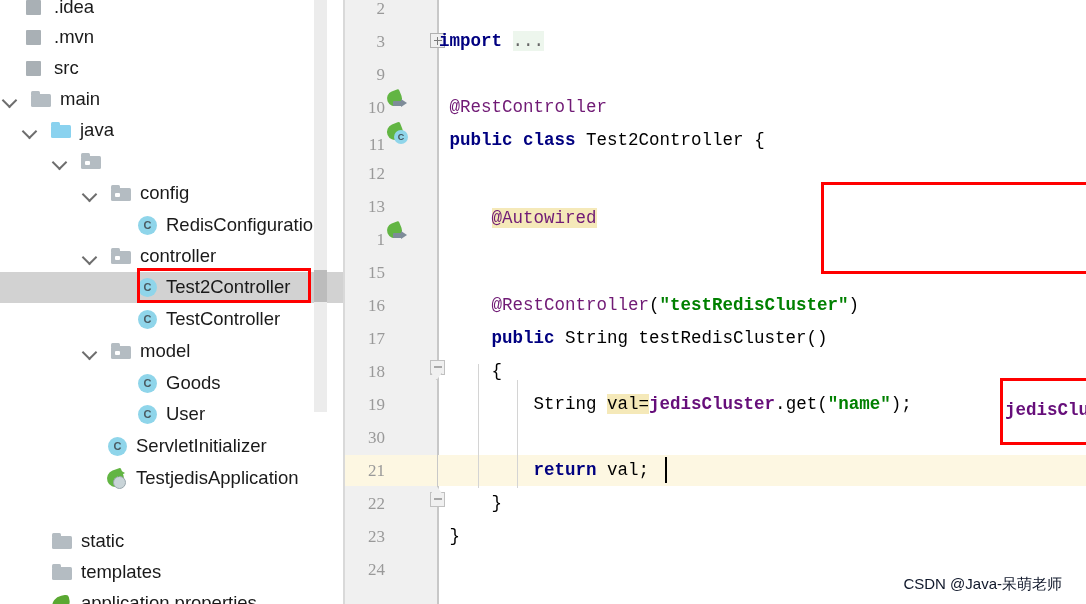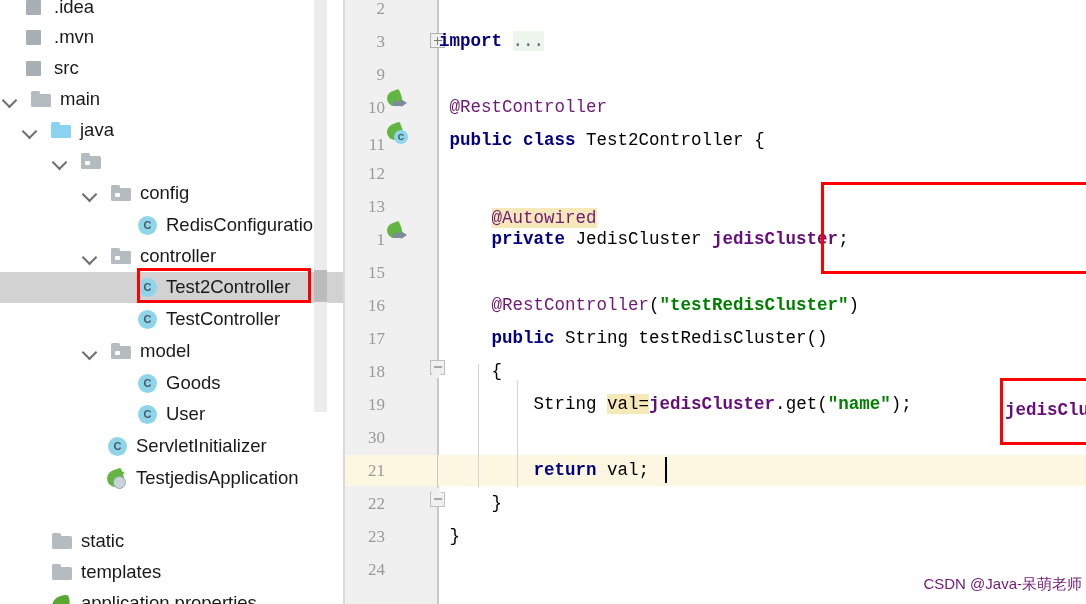--- a/index.html
+++ b/index.html
@@ -497,24 +497,24 @@
     left: 660px; top: 394px;
     white-space: pre;
     font-family: "Liberation Mono", monospace;
     font-size: 17.5px;
     line-height: 33px;
   }
 
   
   #watermark {
     position: absolute;
-    right: 4px; bottom: 10px;
+    right: 24px; bottom: 10px;
     font-family: "Liberation Sans", sans-serif;
     font-size: 15px;
-    color: #701a75;
+    color: #0f172a;
     white-space: nowrap;
   }
 </style>
 </head>
 <body>
 
 <div id="app">
 
   <div id="project-panel">
 
@@ -747,21 +747,20 @@
       <div class="code-line" style="top:58px"></div>
 
       <div class="code-line" style="top:91px"><span class="pln"> </span><span class="ann">@RestController</span></div>
 
       <div class="code-line" style="top:124px"><span class="pln"> </span><span class="kw">public</span><span class="pln"> </span><span class="kw">class</span><span class="pln"> </span><span class="typ">Test2Controller</span><span class="pln"> </span><span class="pln">{</span></div>
 
       <div class="code-line" style="top:157px"></div>
 
       <div class="code-line" style="top:202px"><span class="pln">     </span><span class="ann hl-yellow">@Autowired</span></div>
 
-      <div class="code-line" style="top:223px"><span class="pln">     </span><span class="kw">private</span><span class="pln"> </span><span class="typ">JedisCluster</span><span class="pln"> </span><span class="fld">jedisCluster</span><span class="pln">;</span></div>
 
       <div class="code-line" style="top:256px"></div>
 
       <div class="code-line" style="top:289px"><span class="pln">     </span><span class="ann">@RestController</span><span class="pln">(</span><span class="str">"testRedisCluster"</span><span class="pln">)</span></div>
 
       <div class="code-line" style="top:322px"><span class="pln">     </span><span class="kw">public</span><span class="pln"> </span><span class="typ">String</span><span class="pln"> </span><span class="typ">testRedisCluster</span><span class="pln">()</span></div>
 
       <div class="code-line" style="top:355px"><span class="pln">     </span><span class="pln">{</span></div>
 
       <div class="code-line" style="top:388px"><span class="pln">         </span><span class="typ">String</span><span class="pln"> </span><span class="typ hl-yellow">val</span><span class="pln hl-yellow">=</span><span class="fld">jedisCluster</span><span class="pln">.</span><span class="pln">get</span><span class="pln">(</span><span class="str">"name"</span><span class="pln">)</span><span class="pln">;</span></div>

